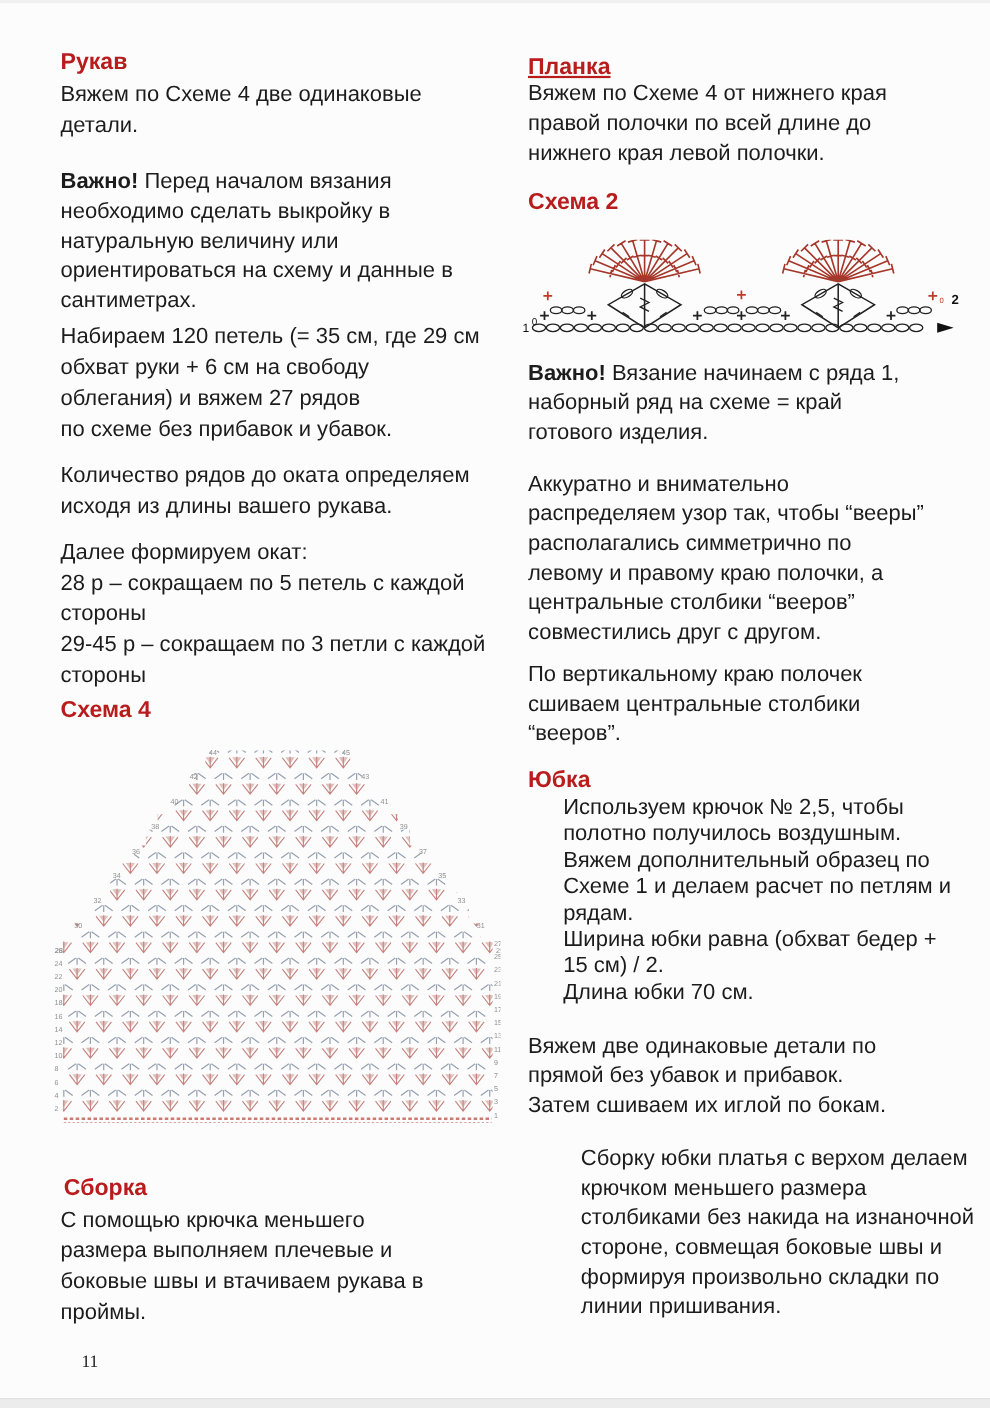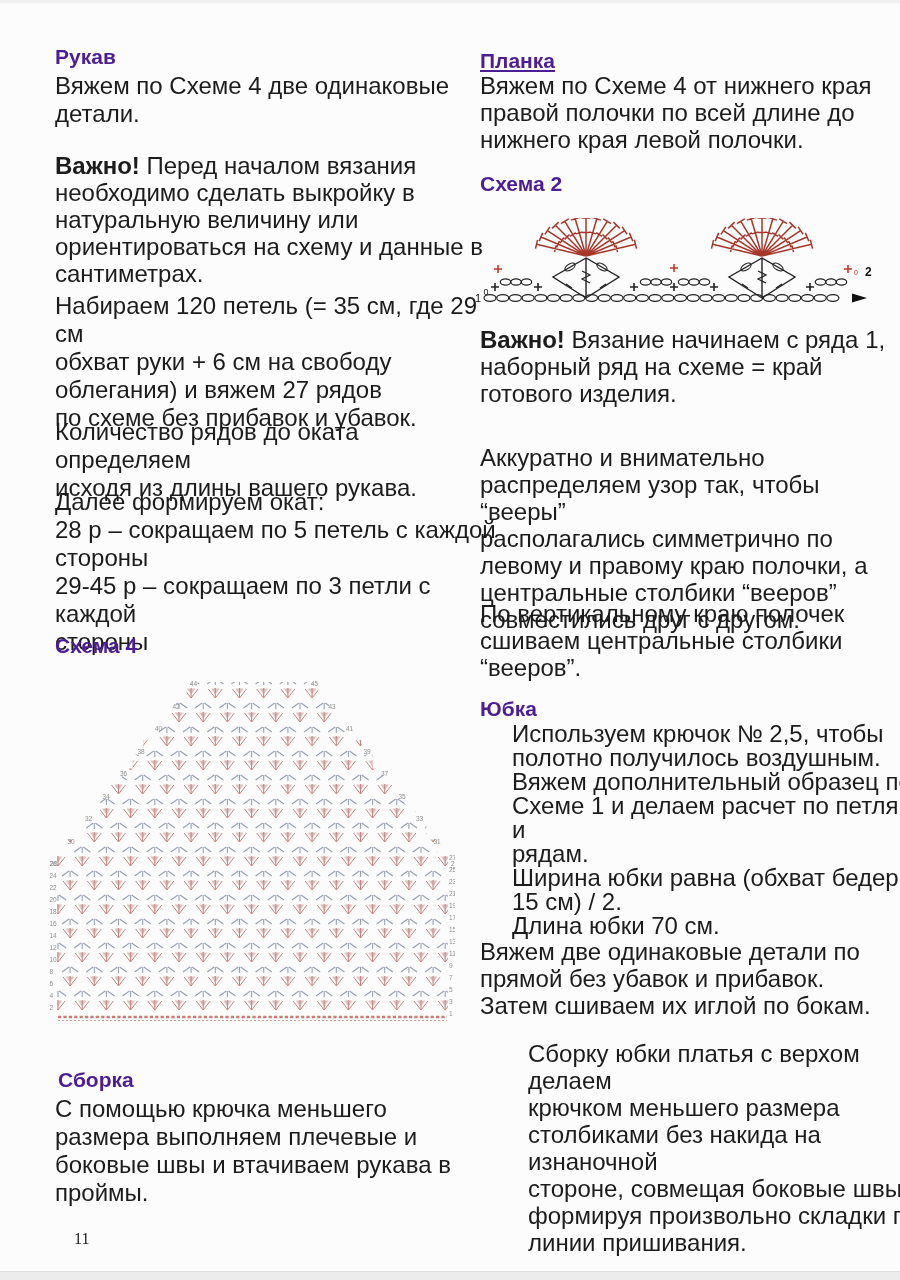--- a/index.html
+++ b/index.html
@@ -3,22 +3,22 @@
 <meta charset="utf-8">
 <style>
   html,body{margin:0;padding:0;background:#e8e8e8;}
   .page{
     position:relative;width:900px;height:1280px;background:#fcfcfc;
     font-family:"Liberation Sans",sans-serif;color:#1c1c1c;overflow:hidden;
   }
   .band-top{position:absolute;left:0;top:0;width:900px;height:3px;background:#f0f0f0;}
   .band-bottom{position:absolute;left:0;top:1271px;width:900px;height:9px;background:#ececec;border-top:1px solid #e0e0e0;}
   .blk{position:absolute;white-space:pre-line;}
-  .h{font-weight:bold;font-size:21px;line-height:26px;color:#4c1d95;}
-  .p{font-size:24px;}
+  .h{font-weight:bold;font-size:21px;line-height:26px;color:#b91c1c;}
+  .p{font-size:20px;}
   .lh28{line-height:28px;}
   .lh27{line-height:27px;}
   .lh24{line-height:24px;margin-left:32px;}
   .b{font-weight:bold;}
   .colL{width:445px;}
   .colR{width:420px;}
   .pagenum{font-family:"Liberation Serif",serif;font-size:16px;color:#222;}
   svg{display:block;position:absolute;}
 </style>
 </head>
@@ -225,21 +225,21 @@
       <path d="M370,51H378M374,47V55" stroke="#c0392b" stroke-width="1.6" fill="none"></path>
       <text x="1" y="84" font-size="11" fill="#111">1</text>
       <text x="9.5" y="77" font-size="9" fill="#111">0</text>
       <text x="380" y="57" font-size="7" fill="#c0392b">0</text>
       <text x="391" y="58" font-size="12" fill="#111" font-weight="bold">2</text>
     </svg>
 
   <div class="blk p lh27 colR" style="left:480px;top:326px;"><span class="b">Важно!</span><span> Вязание начинаем с ряда 1,
 наборный ряд на схеме = край
 готового изделия.</span></div>
-  <div class="blk p lh27 colR" style="left:480px;top:444px;">Аккуратно и внимательно
+  <div class="blk p lh27 colR" style="left:480px;top:427px;">Аккуратно и внимательно
 распределяем узор так, чтобы “вееры”
 располагались симметрично по
 левому и правому краю полочки, а
 центральные столбики “вееров”
 совместились друг с другом.</div>
   <div class="blk p lh27 colR" style="left:480px;top:600px;">По вертикальному краю полочек
 сшиваем центральные столбики
 “вееров”.</div>
   <div class="blk h colR" style="left:480px;top:696px;">Юбка</div>
   <div class="blk p lh24 colR" style="left:480px;top:722px;">Используем крючок № 2,5, чтобы

